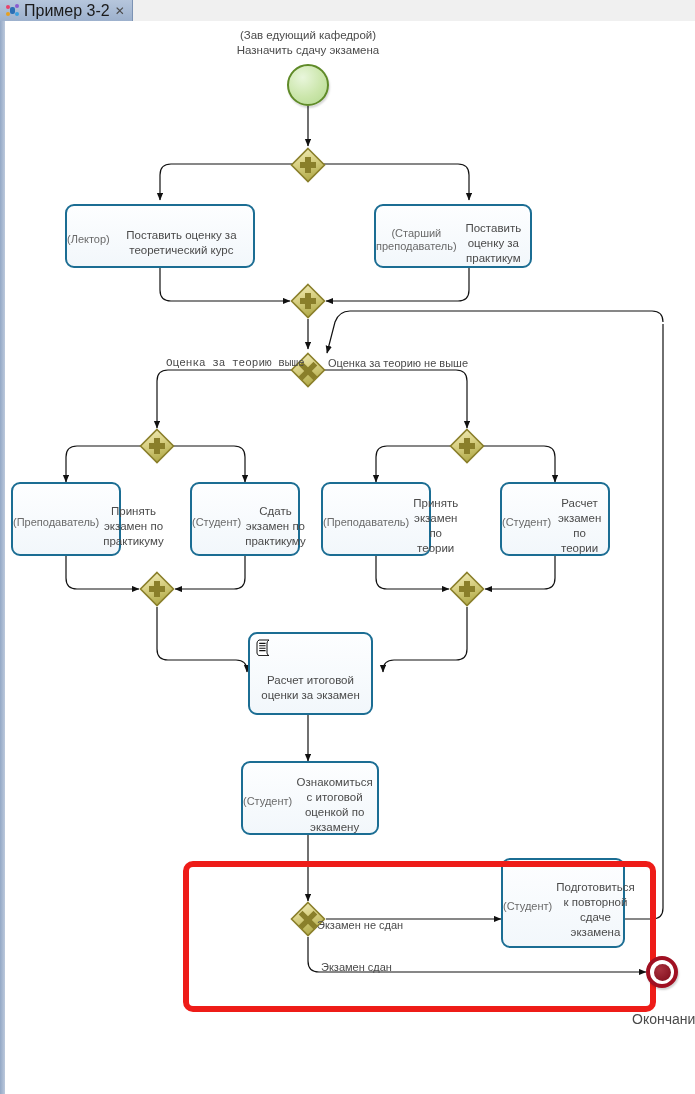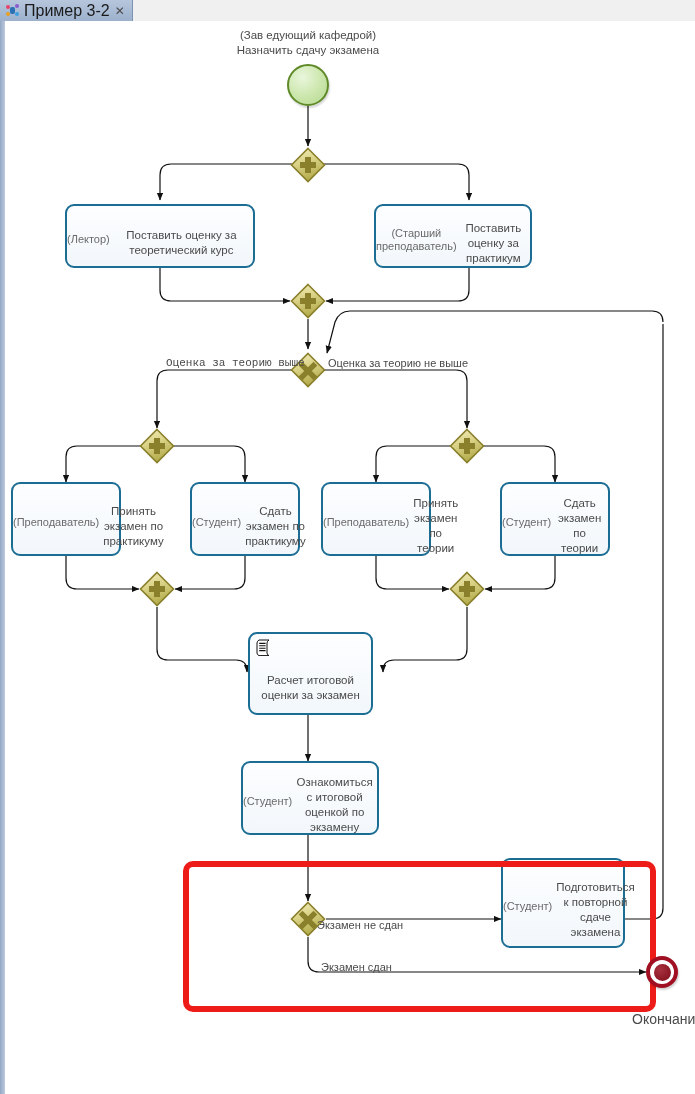--- a/index.html
+++ b/index.html
@@ -225,21 +225,21 @@
     <div class="ttl">Сдать экзамен по практикуму</div>
   </div>
 
   <div class="node task" style="left:316px;top:459px;width:110px;height:74px;">
     <div class="role">(Преподаватель)</div>
     <div class="ttl">Принять экзамен по теории</div>
   </div>
 
   <div class="node task" style="left:495px;top:459px;width:110px;height:74px;">
     <div class="role">(Студент)</div>
-    <div class="ttl">Сдать экзамен по теории</div>
+    <div class="ttl">Расчет экзамен по теории</div>
   </div>
 
   <div class="node task script" style="left:243px;top:609px;width:125px;height:83px;padding-top:26px;">
     <svg class="scripticon" viewBox="0 0 15 17">
       <path d="M3,1 h10 q-2,1.3 -2,3 v10 q0,2 2,2.6 h-10 q-2,-0.8 -2,-2.6 v-10 q0,-1.8 2,-3 z" fill="#ffffff" stroke="#111" stroke-width="1"></path>
       <path d="M3.2,4.4 h6.4 M3.2,6.8 h6.4 M3.2,9.2 h6.4 M3.2,11.6 h6.4" stroke="#111" stroke-width="1.1" fill="none"></path>
     </svg>
     <div class="role"></div>
     <div class="ttl">Расчет итоговой оценки за экзамен</div>
   </div>

